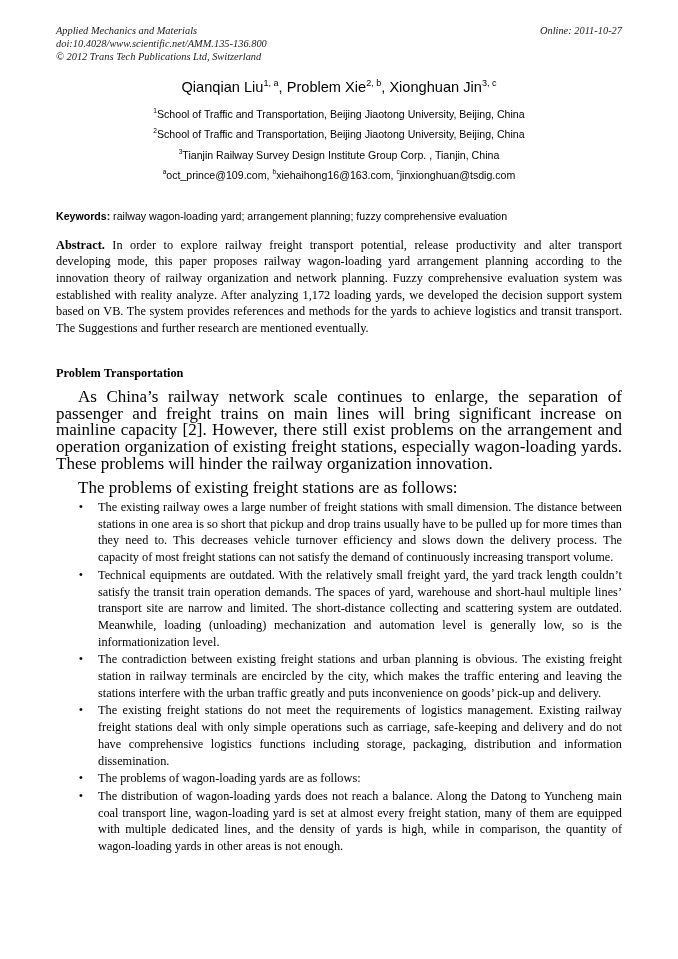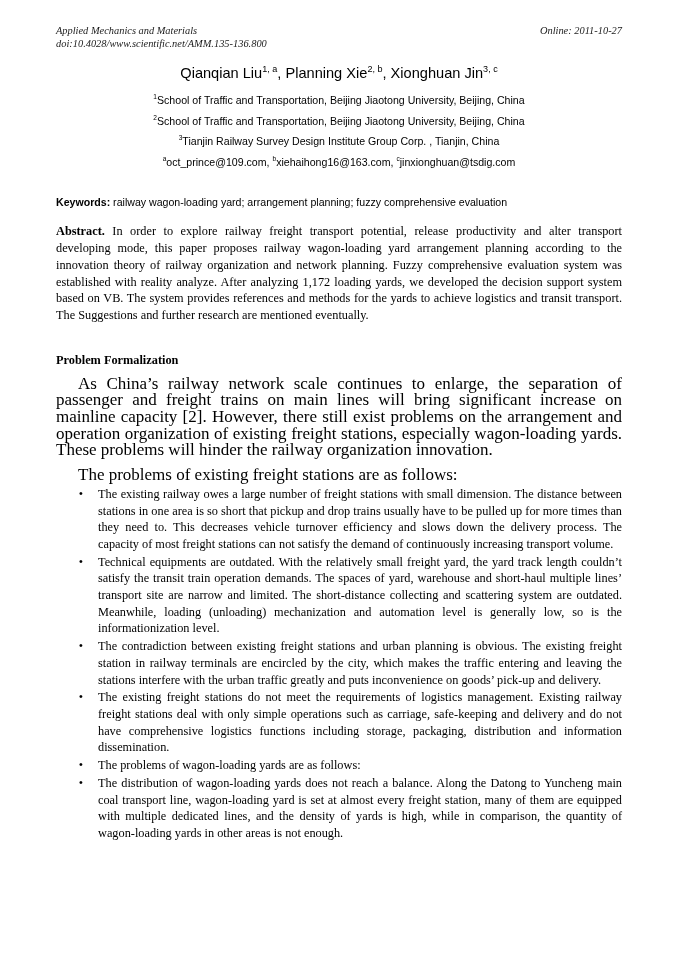--- a/index.html
+++ b/index.html
@@ -154,40 +154,41 @@
 </head>
 <body>
 
 <div class="page">
   <div class="content">
 
     <div class="journal-header">
       <div class="online">Online: 2011-10-27</div>
       <div class="jline">Applied Mechanics and Materials</div>
       <div class="jline">doi:10.4028/www.scientific.net/AMM.135-136.800</div>
+      <div class="jline">© 2012 Trans Tech Publications Ltd, Switzerland</div>
     </div>
 
 
     <div class="authors">
-      <span><span>Qianqian Liu</span><sup>1, a</sup><span>, </span></span><span><span>Planning Xie</span><sup>2, b</sup><span>, </span></span><span><span>Xionghuan Jin</span><sup>3, c</sup><span></span></span>
+      <span><span>Qianqian Liu</span><sup>1, a</sup><span>, </span></span><span><span>Problem Xie</span><sup>2, b</sup><span>, </span></span><span><span>Xionghuan Jin</span><sup>3, c</sup><span></span></span>
     </div>
 
     <div class="affil">
       <div><sup>1</sup><span>School of Traffic and Transportation, Beijing Jiaotong University, Beijing, China</span></div>
       <div><sup>2</sup><span>School of Traffic and Transportation, Beijing Jiaotong University, Beijing, China</span></div>
       <div><sup>3</sup><span>Tianjin Railway Survey Design Institute Group Corp. , Tianjin, China</span></div>
     </div>
 
     <div class="emails"><span><sup>a</sup><span>oct_prince@109.com</span><span>, </span></span><span><sup>b</sup><span>xiehaihong16@163.com</span><span>, </span></span><span><sup>c</sup><span>jinxionghuan@tsdig.com</span><span></span></span></div>
 
     <div class="keywords"><span class="kw-label">Keywords:</span><span> railway wagon-loading yard; arrangement planning; fuzzy comprehensive evaluation</span></div>
 
     <div class="abstract"><span class="ab-label">Abstract.</span><span> In order to explore railway freight transport potential, release productivity and alter transport developing mode, this paper proposes railway wagon-loading yard arrangement planning according to the innovation theory of railway organization and network planning. Fuzzy comprehensive evaluation system was established with reality analyze. After analyzing 1,172 loading yards, we developed the decision support system based on VB. The system provides references and methods for the yards to achieve logistics and transit transport. The Suggestions and further research are mentioned eventually.</span></div>
 
-    <div class="section-heading">Problem Formalization</div>
+    <div class="section-heading">Problem Transportation</div>
 
     <div class="body-para">As China’s railway network scale continues to enlarge, the separation of passenger and freight trains on main lines will bring significant increase on mainline capacity [2]. However, there still exist problems on the arrangement and operation organization of existing freight stations, especially wagon-loading yards. These problems will hinder the railway organization innovation.</div>
     <div class="body-para tight">The problems of existing freight stations are as follows:</div>
 
     <ul class="bullet-list">
       <li class="bullet-item">
           <span class="dot">•</span>
           <span class="btext">The existing railway owes a large number of freight stations with small dimension. The distance between stations in one area is so short that pickup and drop trains usually have to be pulled up for more times than they need to. This decreases vehicle turnover efficiency and slows down the delivery process. The capacity of most freight stations can not satisfy the demand of continuously increasing transport volume.</span>
         </li>
       <li class="bullet-item">

